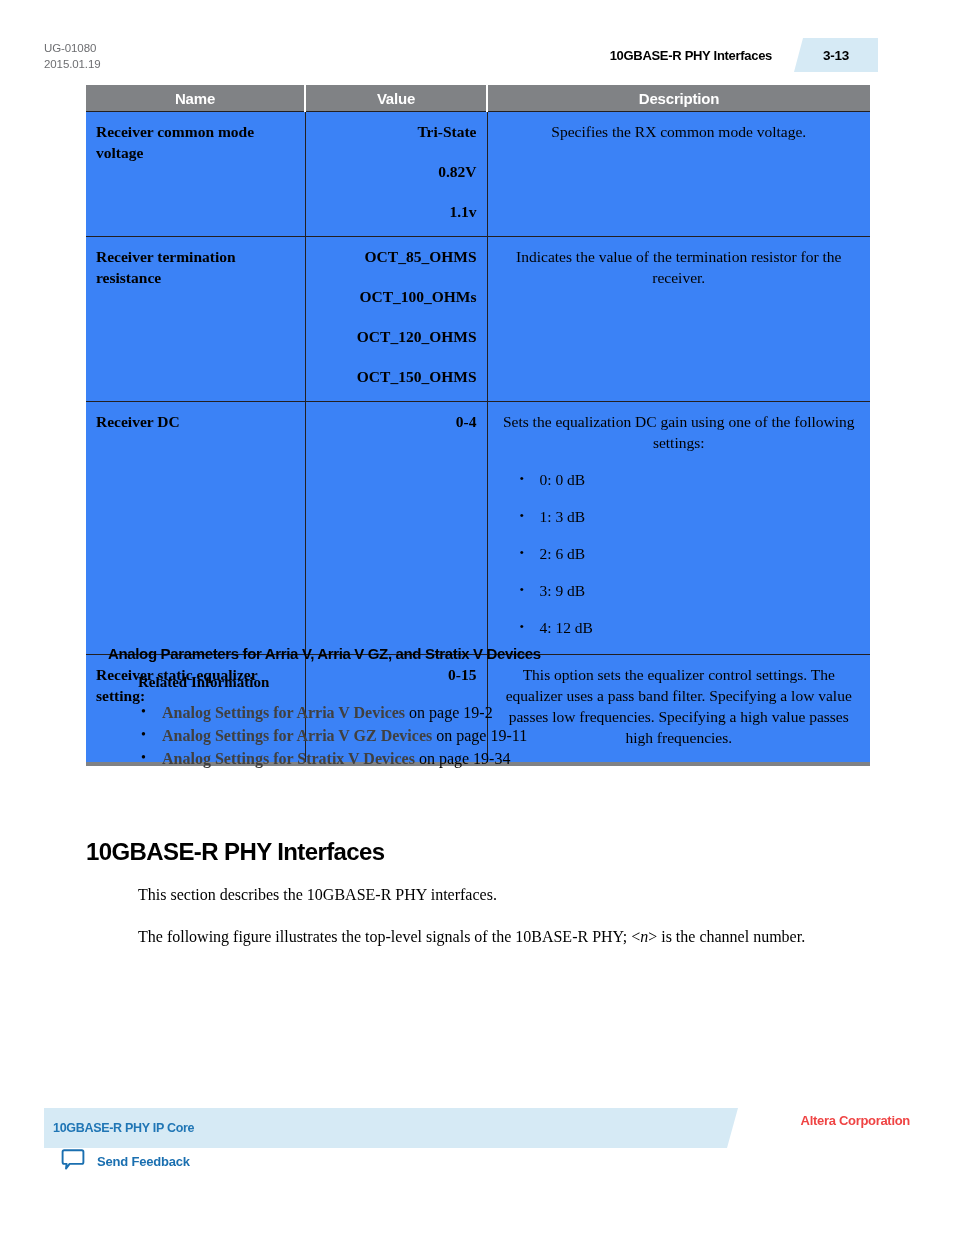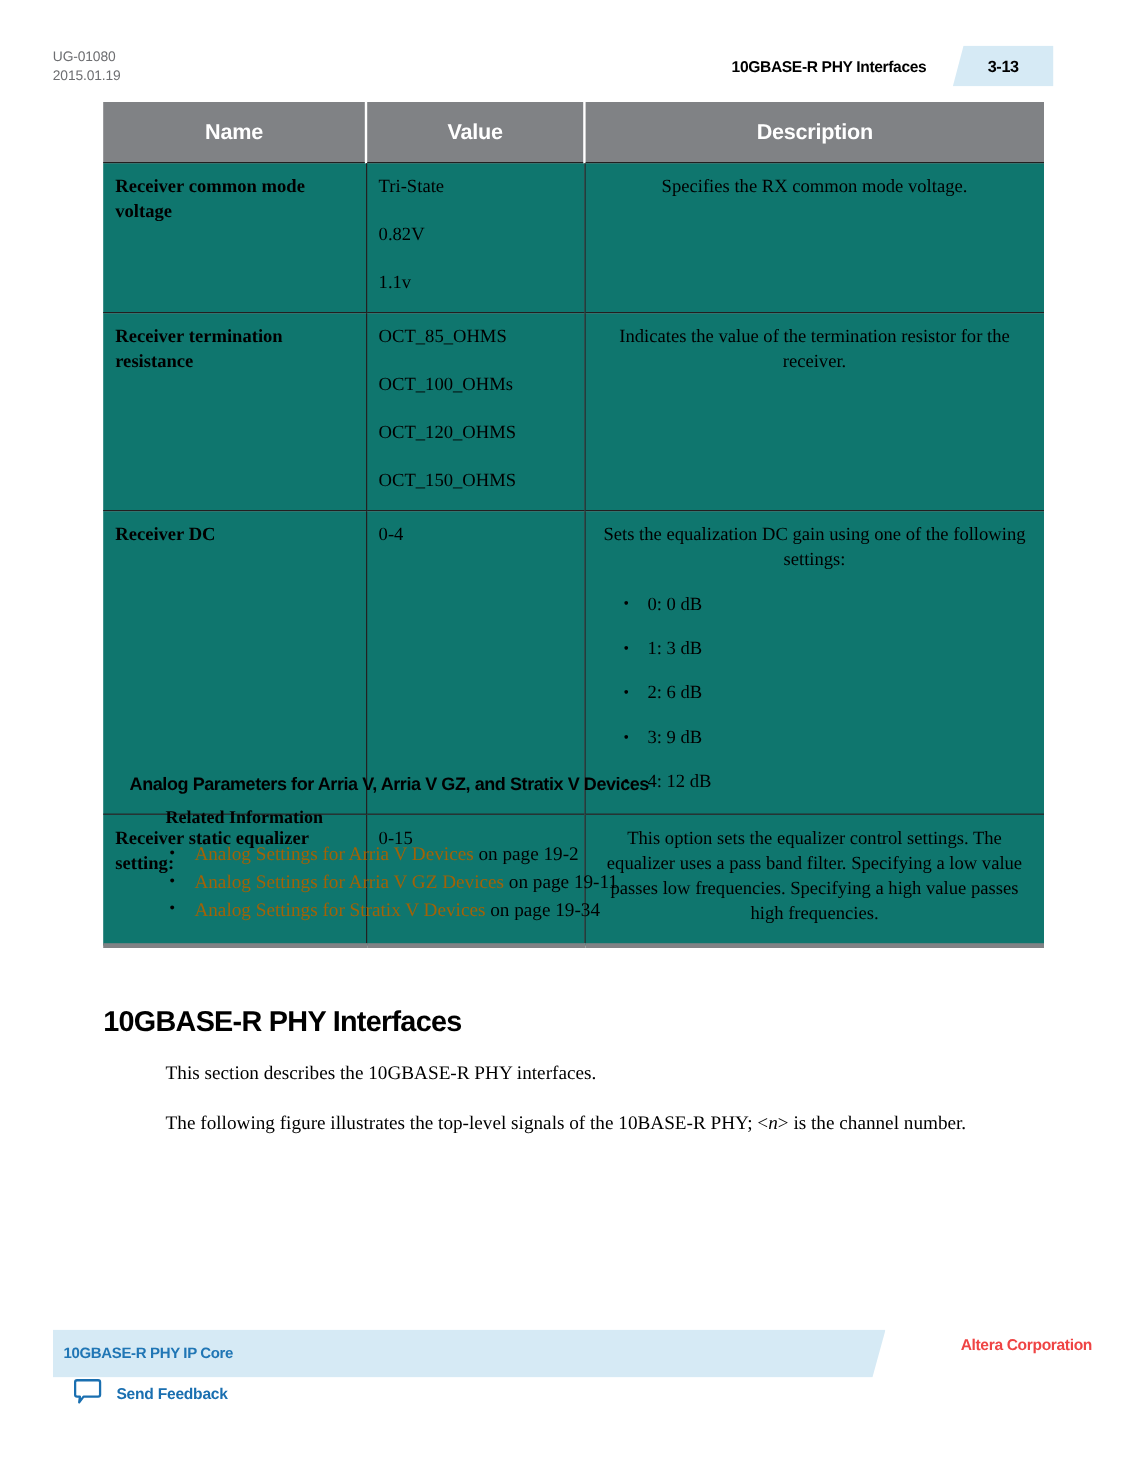--- a/index.html
+++ b/index.html
@@ -80,51 +80,52 @@
     table-layout: fixed;
   }
   .param-table col.c-name  { width: 219px; }
   .param-table col.c-value { width: 182px; }
   .param-table col.c-desc  { width: 383px; }
 
   .param-table thead th {
     background: #808285;
     color: #ffffff;
     font-family: "Liberation Sans", sans-serif;
-    font-size: 18px;
+    font-size: 15px;
     font-weight: bold;
     letter-spacing: -0.2px;
     text-align: center;
     height: 26px;
-    padding: 12px;
+    padding: 0;
     border-right: 2px solid #ffffff;
     border-left: 0;
   }
   .param-table thead th:last-child { border-right: 0; }
 
   .param-table tbody td {
-    background: #0f766e;
+    background: #3b82f6;
     vertical-align: top;
     padding: 9px 10px 14px 10px;
     border-top: 1.3px solid #231f20;
     border-right: 1.3px solid #231f20;
     font-size: 15.5px;
     line-height: 21px;
   }
   .param-table tbody td:last-child { border-right: 0; }
   .param-table tbody tr:last-child td { border-bottom: 4px solid #808285; }
 
   td.cell-name {
     font-weight: bold;
     padding-left: 22px;
     padding-right: 6px;
   }
   td.cell-value {
-    font-weight: normal;
+    font-weight: bold;
     padding-left: 12px;
+    text-align: right;
   }
   td.cell-desc {
     padding-left: 11px;
     padding-right: 14px;
   }
   .val-line { margin-bottom: 19px; }
   .val-line:last-child { margin-bottom: 0; }
   .val-tight { margin-bottom: 0; }
 
   .desc-p { margin: 0; text-align: center; }
@@ -185,22 +186,22 @@
     margin-bottom: 0px;
   }
   ul.related-list li:before {
     content: "\2022";
     position: absolute;
     left: 3px;
     top: -1px;
     font-size: 14px;
   }
   .rel-link {
-    color: #a16207;
-    font-weight: normal;
+    color: #404040;
+    font-weight: bold;
     text-decoration: none;
     text-align: right;
   }
 
   
   .main-section {
     position: absolute;
     left: 86px;
     top: 838px;
     width: 800px;

